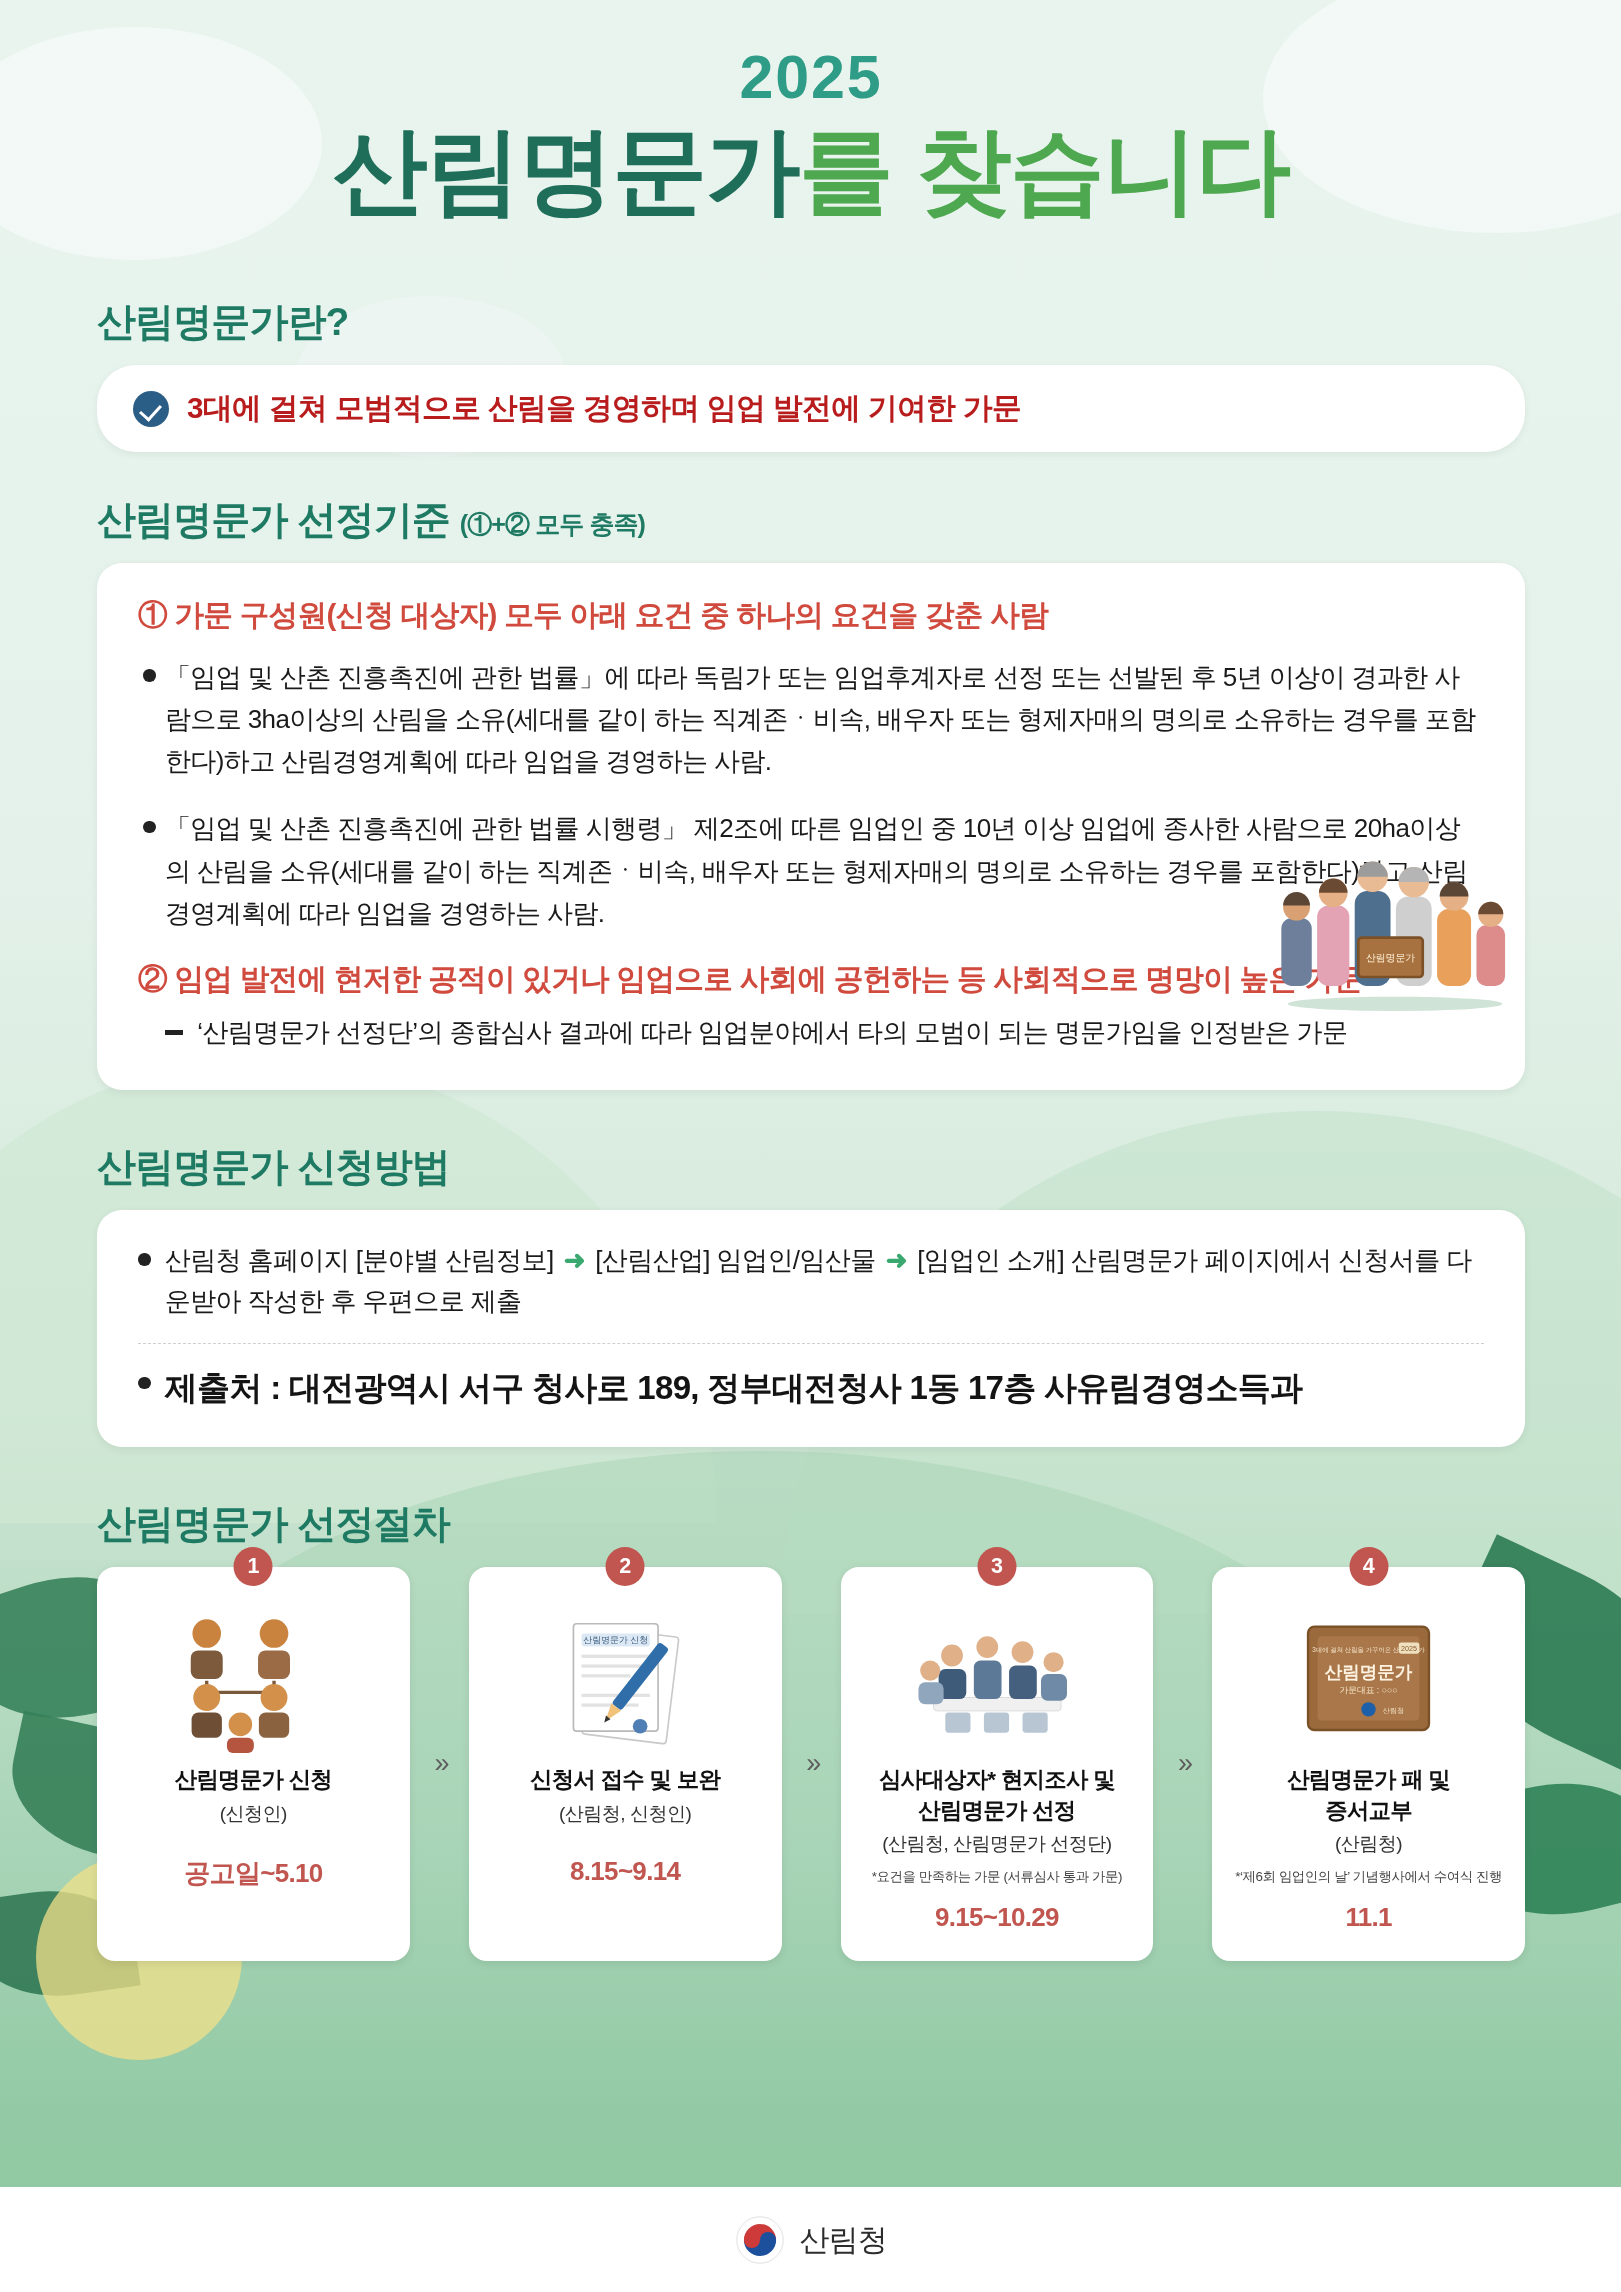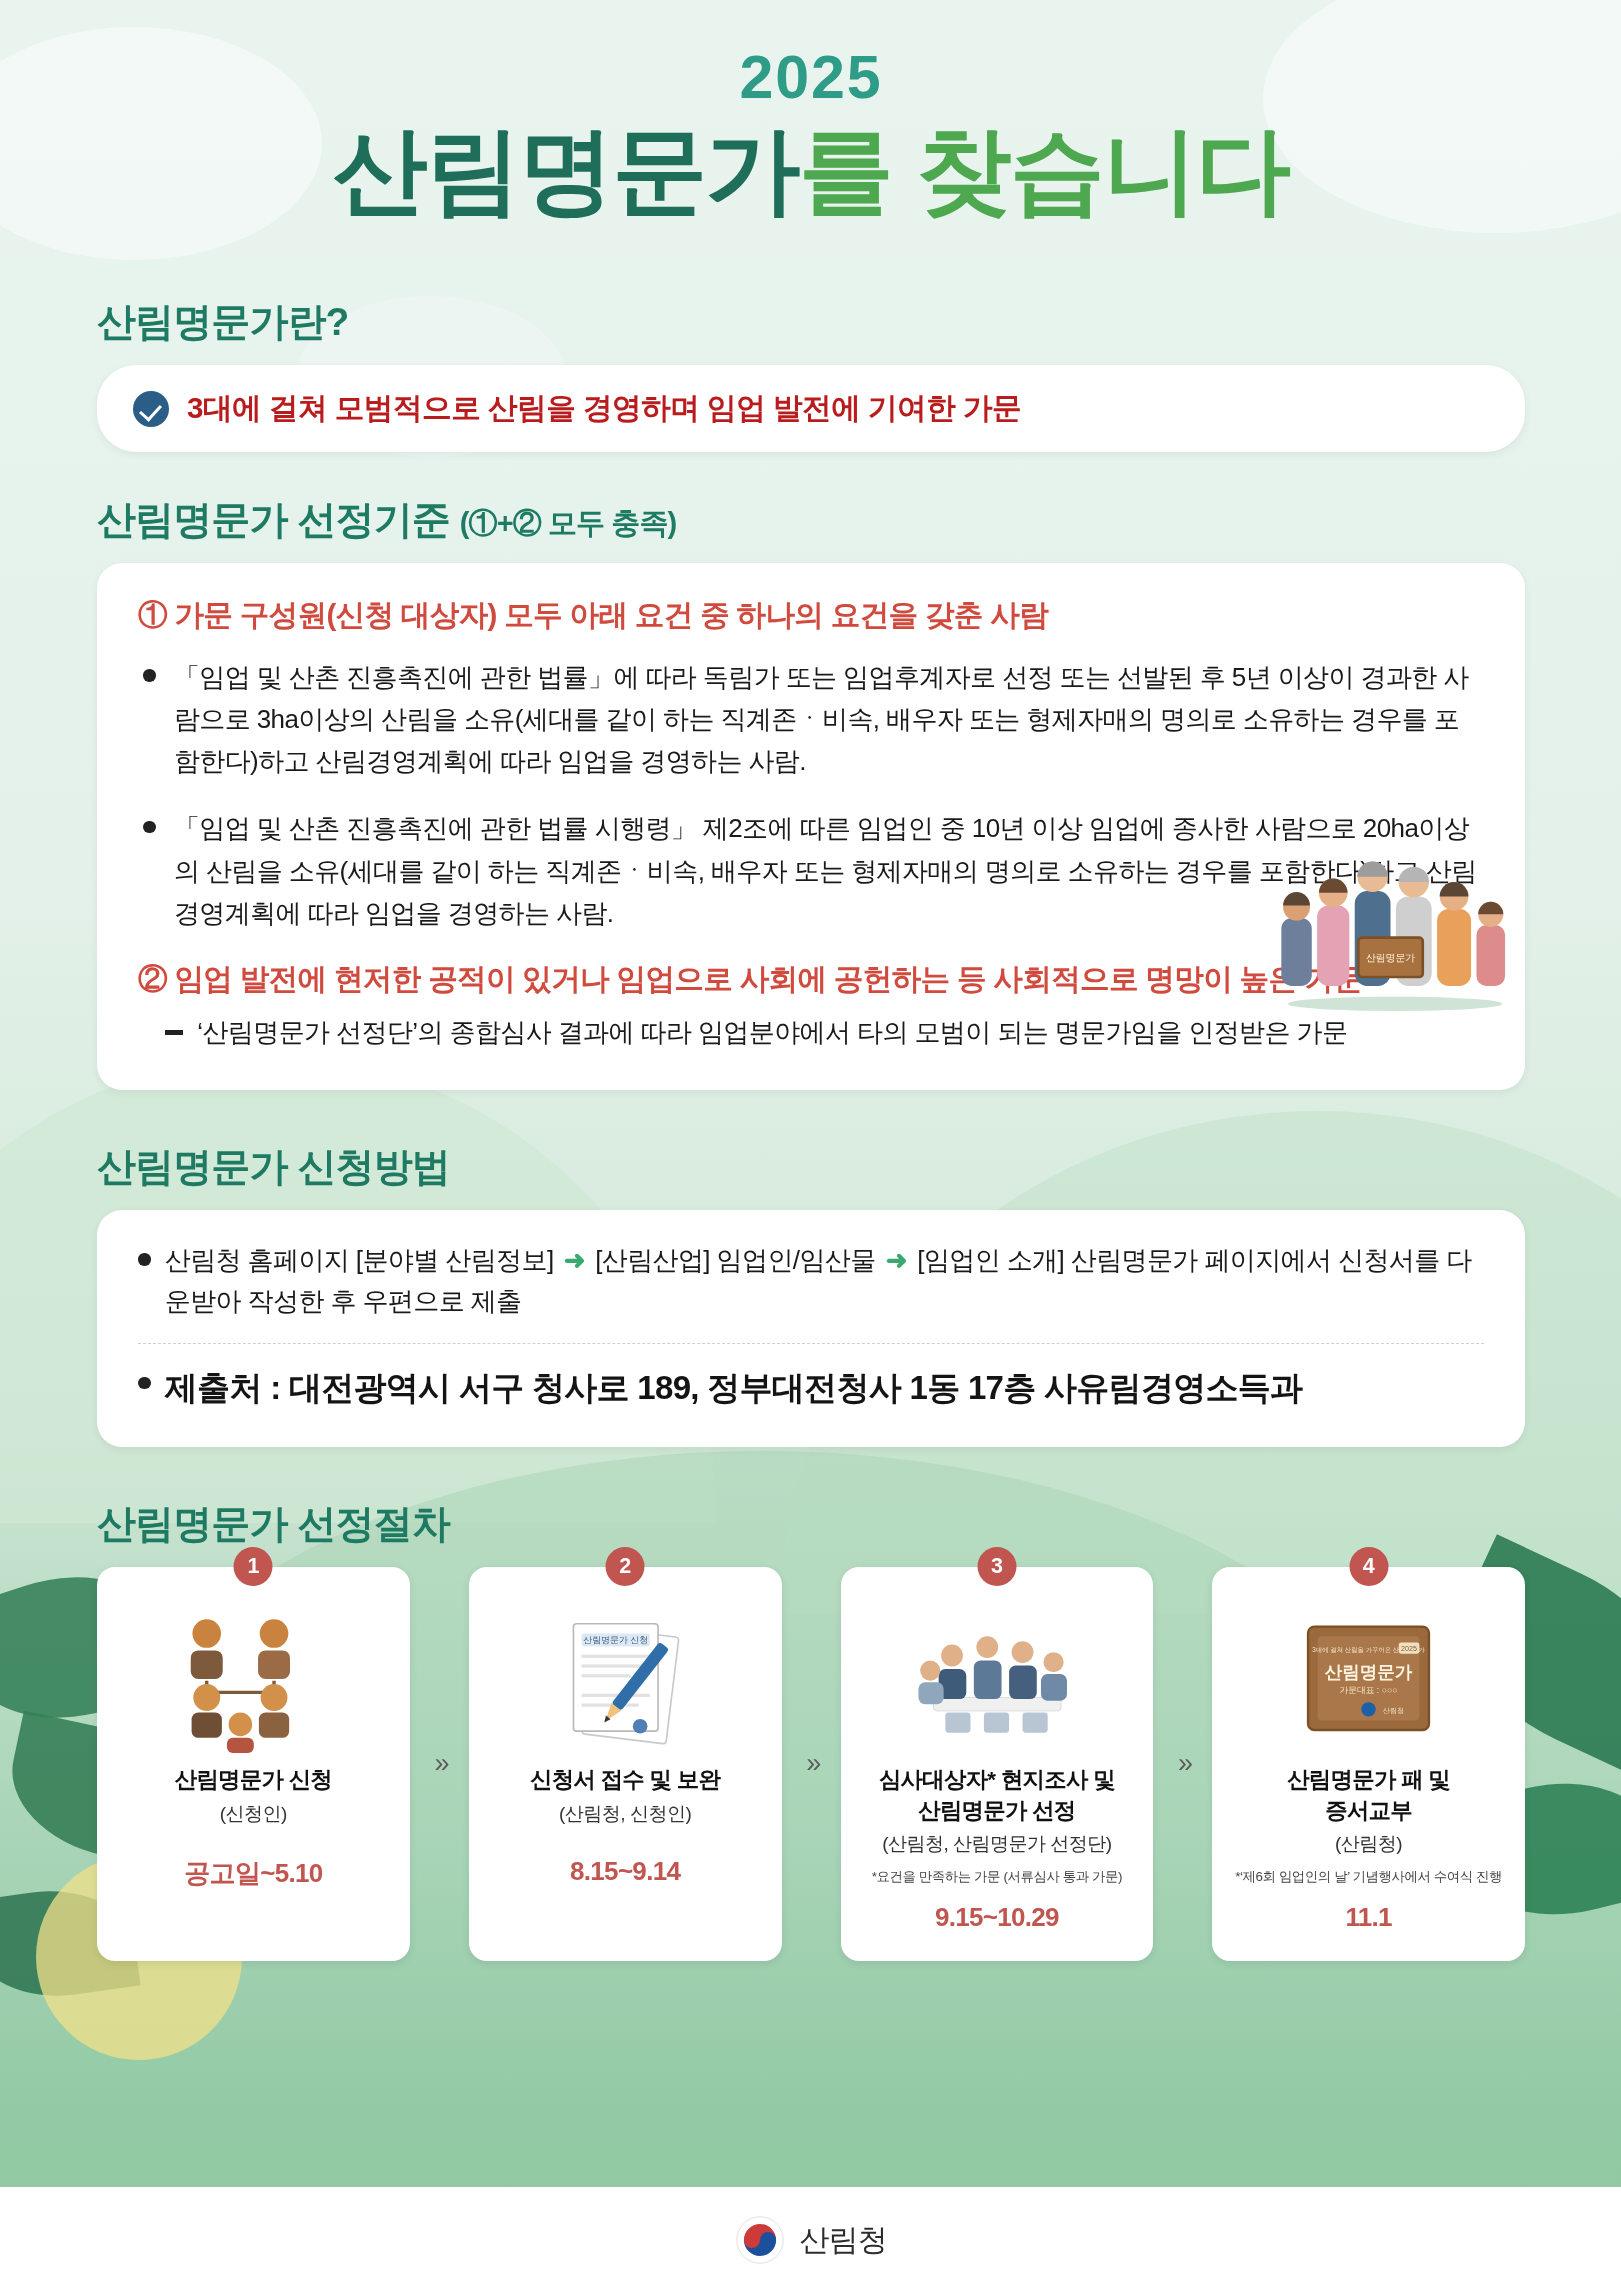--- a/index.html
+++ b/index.html
@@ -58,21 +58,21 @@
 
   
   .section-head {
     font-size: 39px;
     font-weight: bold;
     color: #1f7a63;
     letter-spacing: -0.9px;
     margin: 0 0 16px 0;
   }
   .section-head .sub {
-    font-size: 29px;
+    font-size: 25px;
     color: #1f7a63;
   }
   .wrap {
     position: relative;
     z-index: 5;
     padding: 0 97px;
   }
 
   .white-card {
     background: #ffffff;
@@ -124,21 +124,21 @@
     align-items: flex-start;
     gap: 12.5px;
     font-size: 29.6px;
     font-weight: bold;
     color: #d04a3e;
     letter-spacing: -0.7px;
     margin-bottom: 19.7px;
   }
   .bullet-row {
     display: flex;
-    gap: 18px;
+    gap: 9px;
     margin: 0 0 25px 5.4px;
   }
   .dot {
     flex: 0 0 auto;
     width: 12.5px; height: 12.5px;
     border-radius: 50%;
     background: #222;
     margin-top: 13.4px;
   }
   .bullet-text {

